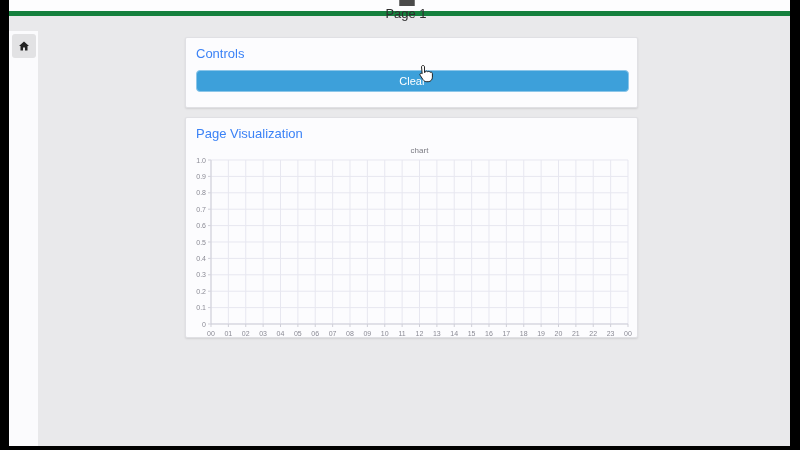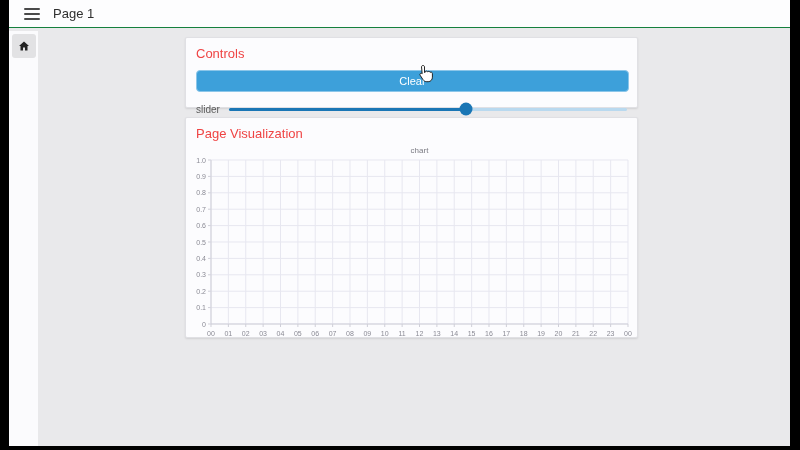--- a/index.html
+++ b/index.html
@@ -2,34 +2,34 @@
 <html><head>
 <meta charset="utf-8">
 <style>
   * { margin:0; padding:0; box-sizing:border-box; }
   html,body { width:800px; height:450px; overflow:hidden; }
   body { background:#000; font-family:"Liberation Sans","DejaVu Sans",sans-serif; position:relative; }
 
   .screen { position:absolute; left:9px; top:0; width:781px; height:446px; background:#e9e9eb; overflow:hidden; }
 
   
-  .topbar { position:absolute; left:0; top:0; width:100%; height:28px; background:#fdfdfe; border-bottom:1px solid #15803d; display:flex; align-items:center; }
+  .topbar { position:absolute; left:0; top:0; width:100%; height:16px; background:#fdfdfe; border-bottom:5px solid #15803d; display:flex; align-items:center;flex-direction:column; }
   .hamburger { width:16px; height:12px; margin-left:15px; display:flex; flex-direction:column; justify-content:space-between; cursor:pointer; }
   .hamburger span { display:block; height:2px; background:#4a4a4a; border-radius:1px; }
   .topbar-title { margin-left:13px; font-size:13px; color:#2f2f2f; }
 
   
   .sidebar { position:absolute; left:0; top:31px; width:29px; height:415px; background:#fbfbfd; }
   .home-btn { width:24px; height:24px; margin:3px auto 0 3px; background:#e2e2e4; border-radius:3px; display:flex; align-items:center; justify-content:center; cursor:pointer; }
 
   
   .card { position:absolute; left:176px; width:453px; background:#fcfcfe; border:1px solid #e0e0e4; border-radius:2px; box-shadow:0 1px 2px rgba(0,0,0,0.10); }
   .card-controls { top:37px; height:71px; padding:8px 10px; }
   .card-viz { top:117px; height:221px; padding:8px 10px; }
-  .card-title { font-size:13px; color:#ef4444; }
+  .card-title { font-size:13px; color:#3b82f6; }
 
   .clear-btn { display:block; width:433px; height:22px; margin-top:9px; background:#3da0da; border:1px solid #8cc6e9; border-radius:4px; color:#fff; font-size:11px; text-align:center; line-height:20px; cursor:pointer; font-family:inherit; }
 
   .slider-row { display:flex; align-items:center; margin-top:10px; height:14px; }
   .slider-label { width:33px; font-size:10px; color:#5c5c5c; }
   .slider-track { position:relative; flex:1; height:3px; background:#b9d9ef; border-radius:2px; }
   .slider-fill { position:absolute; left:0; top:0; height:3px; background:#1a76b5; border-radius:2px; }
   .slider-thumb { position:absolute; top:50%; width:13px; height:13px; background:#1a76b5; border-radius:50%; transform:translate(-50%,-50%); cursor:pointer; }
 
   .chart-svg { display:block; margin-top:3px; }
@@ -54,27 +54,20 @@
     <div class="home-btn">
       <svg width="12" height="12" viewBox="0 0 24 24">
         <path d="M12 3 L2 12 h3 v9 h5 v-6 h4 v6 h5 v-9 h3 Z" fill="#222"></path>
       </svg>
     </div>
   </div>
 
   <div class="card card-controls">
     <div class="card-title">Controls</div>
     <button class="clear-btn">Clear</button>
-    <div class="slider-row">
-      <div class="slider-label">slider</div>
-      <div class="slider-track">
-        <div class="slider-fill" id="slider-fill" style="width: 59.5%;"></div>
-        <div class="slider-thumb" id="slider-thumb" style="left: 59.5%;"></div>
-      </div>
-    </div>
   </div>
 
   <div class="card card-viz">
     <div class="card-title">Page Visualization</div>
     <svg id="chart" class="chart-svg" width="438" height="195" viewBox="0 0 438 195">
         <text x="223.5" y="9" text-anchor="middle" font-size="8" fill="#7a7a82">chart</text>
         <line x1="15" y1="16" x2="432" y2="16" stroke="#e7e7f0" stroke-width="1"></line>
         <line x1="12" y1="16" x2="15" y2="16" stroke="#cfcfd8" stroke-width="1"></line>
         <text x="10" y="18.5" text-anchor="end" font-size="7" fill="#8a8a94">1.0</text>
         <line x1="15" y1="32.4" x2="432" y2="32.4" stroke="#e7e7f0" stroke-width="1"></line>

